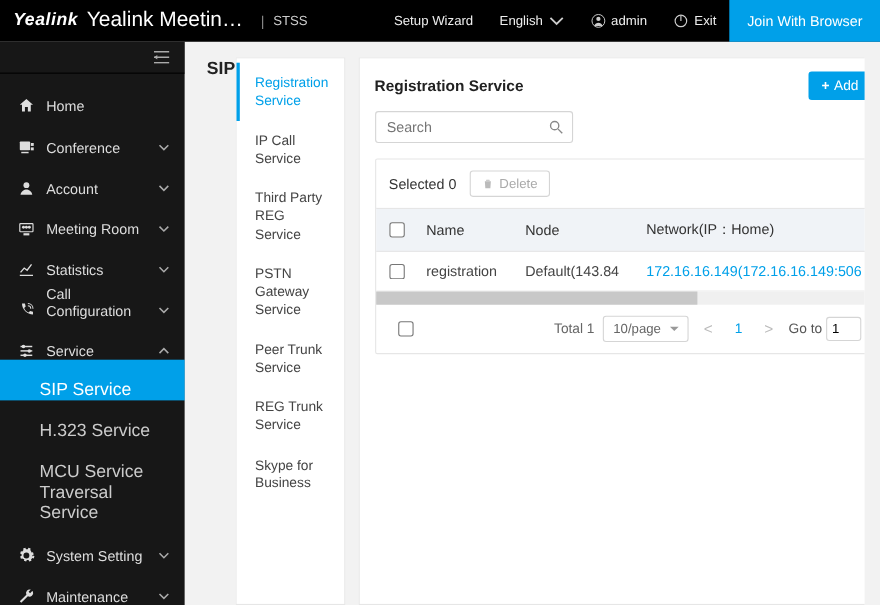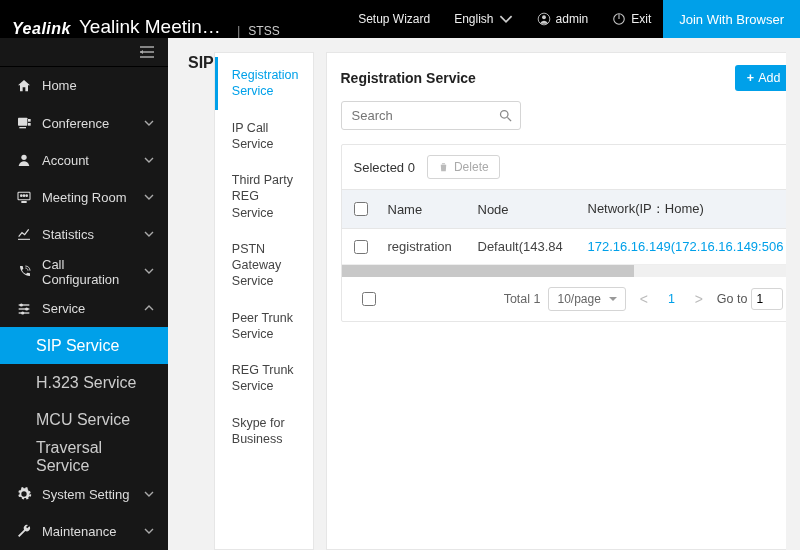--- a/index.html
+++ b/index.html
@@ -1,36 +1,36 @@
 <!DOCTYPE html>
 <html><head>
 <meta charset="utf-8">
 <style>
   * { box-sizing: border-box; margin: 0; padding: 0; }
   body { font-family: Arial, Helvetica, sans-serif; font-size: 13px; color: #333; background: #fff; width: 800px; height: 550px; overflow: hidden; }
   .app { display: flex; flex-direction: column; width: 800px; height: 550px; }
 
   
-  .topbar { display: flex; align-items: flex-end; height: 38px; background: #000; color: #fff; flex: 0 0 38px; }
+  .topbar { display: flex; align-items: center; height: 38px; background: #000; color: #fff; flex: 0 0 38px; }
   .logo { font-family: Arial Black, Arial, sans-serif; font-weight: 900; font-style: italic; letter-spacing: 0.5px; font-size: 16px; padding: 0 8px 0 12px; }
   .title { font-size: 19px; font-weight: 500; white-space: nowrap; overflow: hidden; text-overflow: ellipsis; max-width: 150px; }
   .divider-v { color: #888; margin: 0 8px; }
   .stss { font-size: 12px; color: #ccc; }
   .topbar .spacer { flex: 1; }
   .toplink { display: flex; align-items: center; gap: 5px; color: #eee; font-size: 12px; padding: 17px 12px; height: 100%; cursor: pointer; }
   .toplink svg { width: 14px; height: 14px; }
   .join-btn { background: #00a0e9; color: #fff; font-size: 13px; padding: 0 16px; display: flex; align-items: center; height: 100%; cursor: pointer; }
 
   .body { flex: 1; display: flex; overflow: hidden; }
 
   
   .sidebar { width: 168px; background: #171717; color: #ddd; display: flex; flex-direction: column; }
   .sb-collapse { height: 30px; display: flex; align-items: center; justify-content: flex-end; padding-right: 14px; background: #171717; border-bottom: 1px solid #000; }
   .sb-collapse svg { width: 14px; height: 12px; }
-  .sb-item { display: flex; align-items: center; gap: 10px; height: 38px; padding: 0 14px 0 16px; cursor: pointer; font-size: 13px; color: #ddd; }
+  .sb-item { display: flex; align-items: flex-end; gap: 10px; height: 38px; padding: 0 14px 0 16px; cursor: pointer; font-size: 13px; color: #ddd; }
   .sb-item.subitem { padding-left: 36px; font-size: 16px; color: #ccc; }
   .sb-item.active { background: #00a0e9; color: #fff; }
   .sb-item .chev { margin-left: auto; }
   .sb-item svg.icon { width: 16px; height: 16px; flex: 0 0 16px; fill: #ddd; }
   .sb-item .chev svg { width: 10px; height: 10px; fill: #aaa; }
 
   
   .main { flex: 1; background: #f2f2f2; padding: 14px 14px 0 14px; overflow: hidden; display: flex; flex-direction: row; }
   .page-title { font-size: 16px; font-weight: bold; margin: 2px 0 12px 6px; color: #222; }
   .panels { display: flex; gap: 12px; flex: 1; overflow: hidden; justify-content: space-between; }

